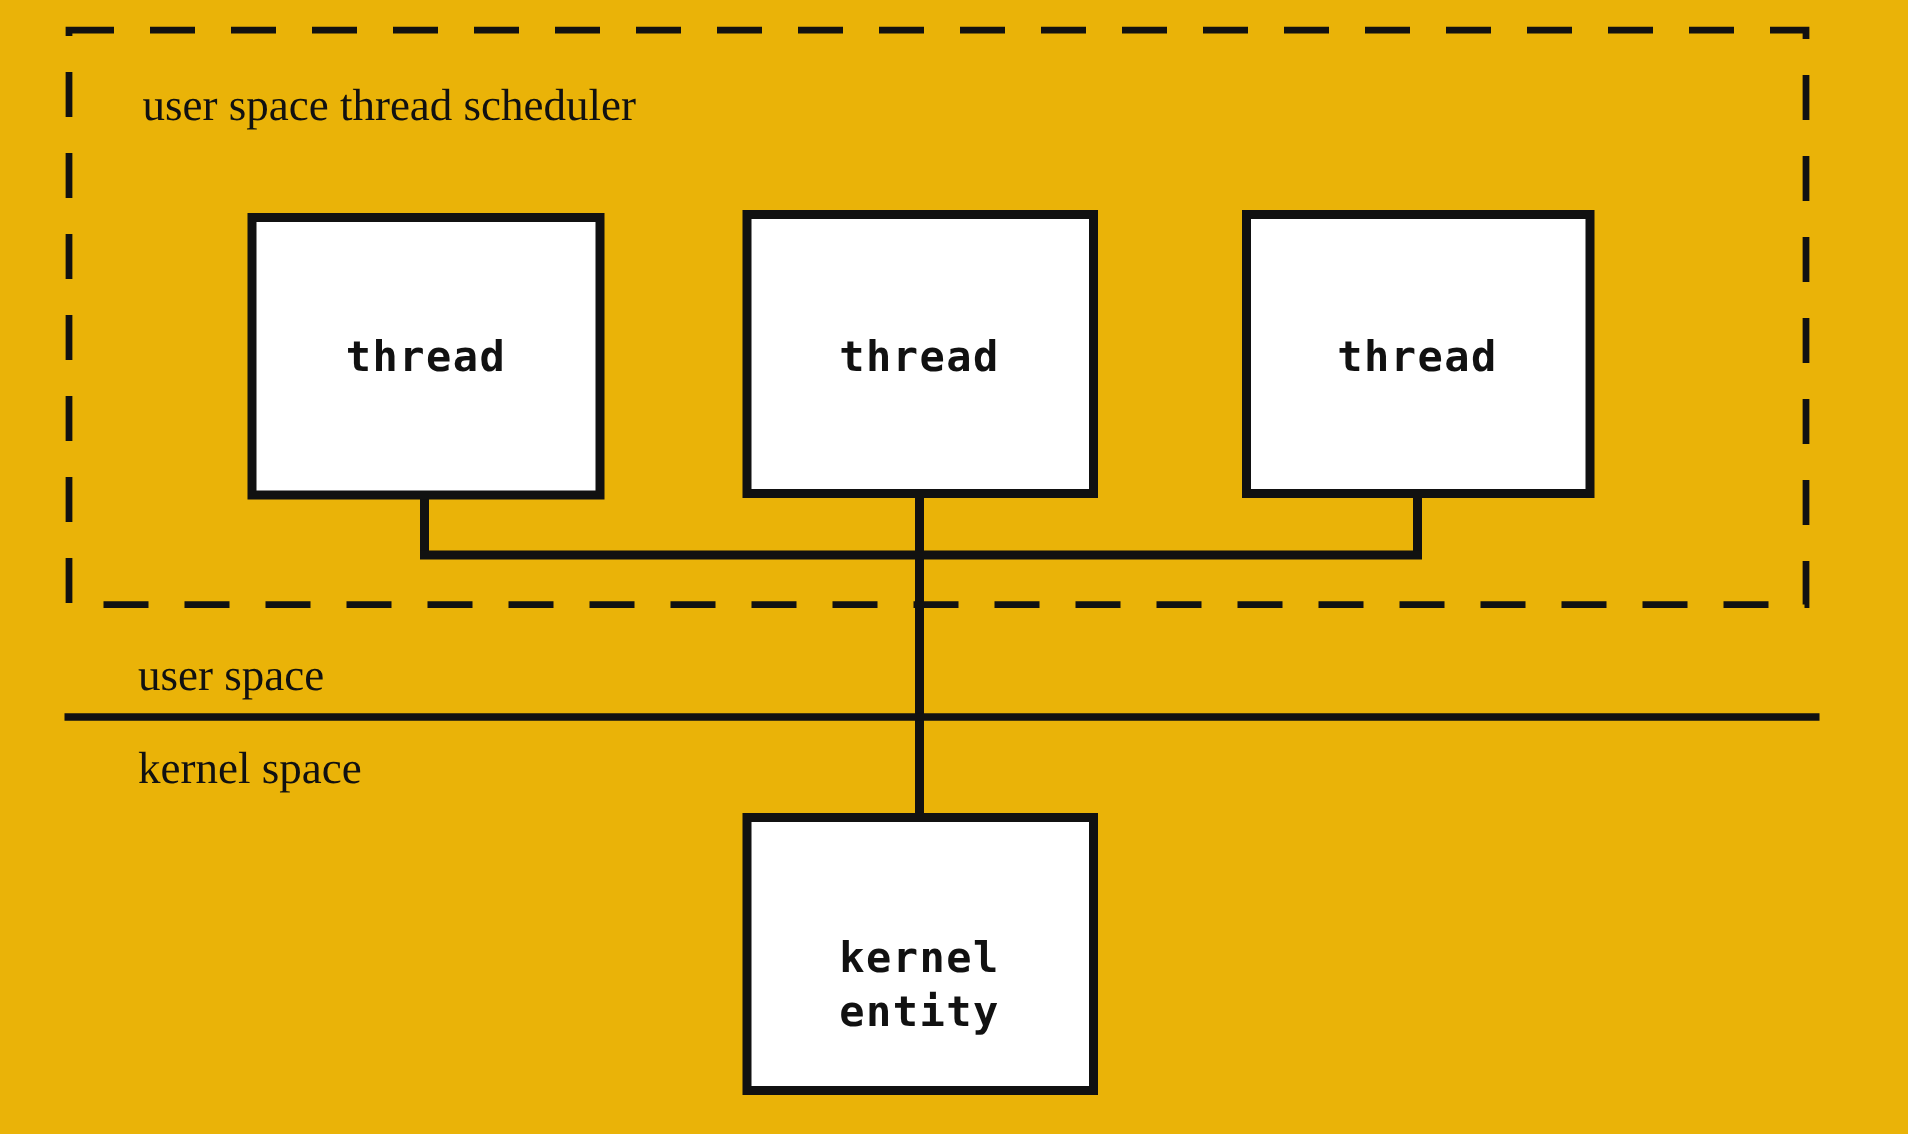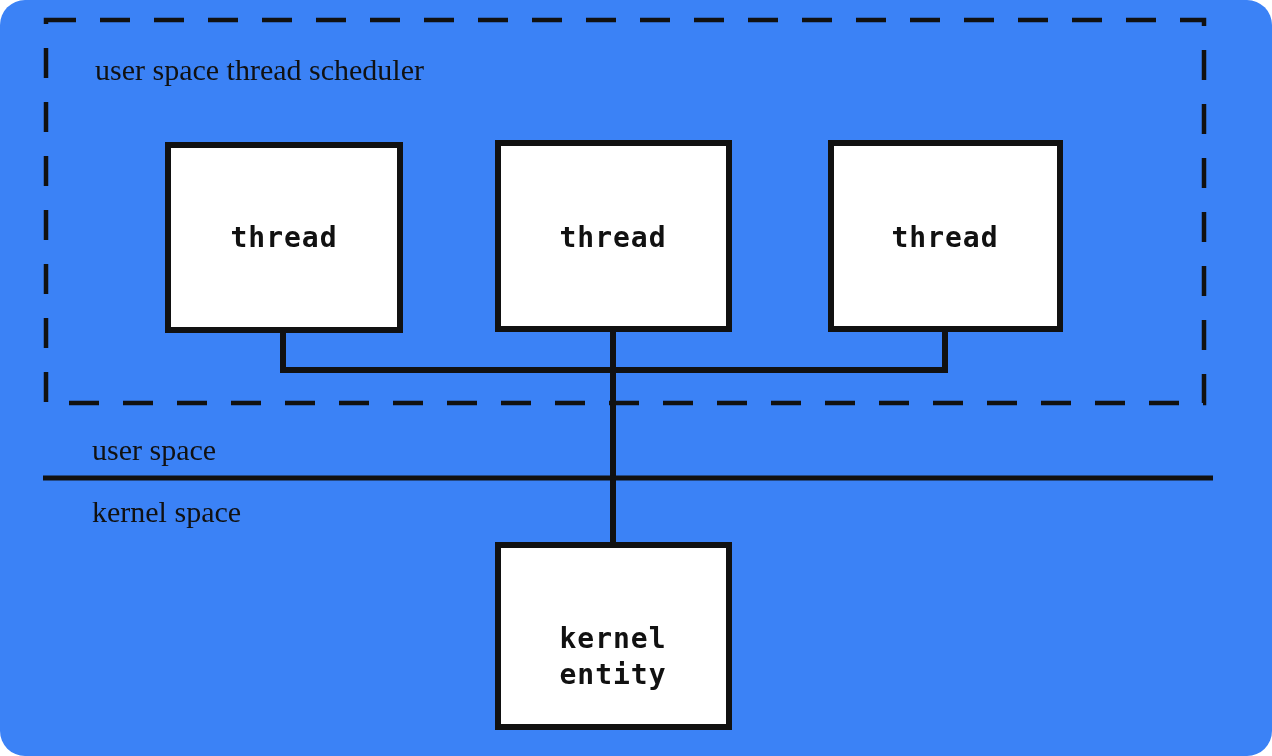--- a/index.html
+++ b/index.html
@@ -4,23 +4,22 @@
 <style>
   html, body {
     margin: 0;
     padding: 0;
     background: #ffffff;
   }
   .canvas {
     position: relative;
     width: 1272px;
     height: 756px;
-    background: #3b82f6;
+    background: #eab308;
     overflow: hidden;
-    border-radius: 25px;
   }
   svg { display: block; }
   .serif-label {
     font-family: "Liberation Serif", "DejaVu Serif", serif;
     font-size: 30px;
     font-weight: normal;
   }
   .mono-label {
     font-family: "DejaVu Sans Mono", "Liberation Mono", monospace;
     font-size: 28px;

